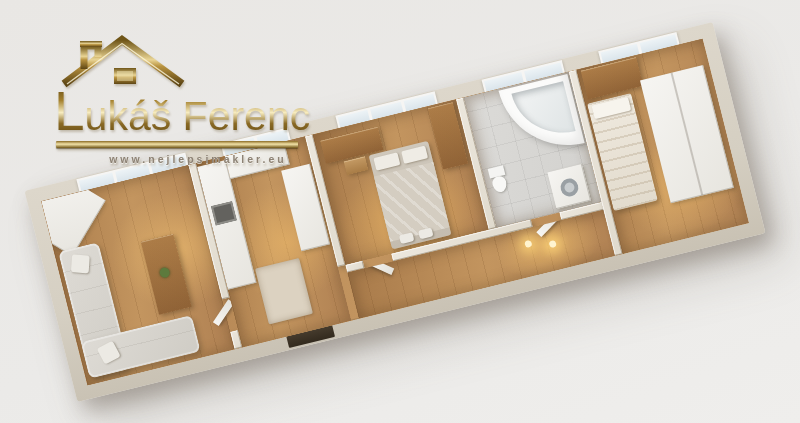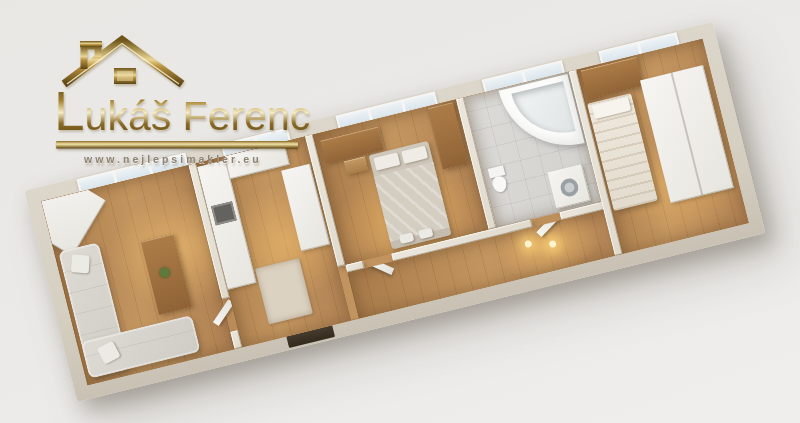--- a/index.html
+++ b/index.html
@@ -64,21 +64,21 @@
     font-size:41px;font-weight:400;letter-spacing:0px;line-height:1;
     background:linear-gradient(180deg,#5e4614 0%,#a5822f 30%,#f7ecc0 52%,#8a6a24 72%,#5e4614 100%);
     -webkit-background-clip:text;background-clip:text;
     -webkit-text-fill-color:transparent;color:transparent;
   }
   .brand .bigL{font-size:55px;}
   .goldbar{margin-top:2px;margin-left:6px;width:242px;height:7px;border-radius:1px;
     background:linear-gradient(180deg,#8a6a24 0%,#f3e3a8 45%,#6f5517 100%);
     box-shadow:0 1px 1px rgba(60,45,10,.5);}
   .siteurl{margin-top:5px;margin-left:34px;font-size:10.5px;font-weight:bold;
-    letter-spacing:3px;color:#8d8274;text-shadow:0 1px 0 rgba(255,255,255,.65);white-space:nowrap;}
+    letter-spacing:3px;color:#8d8274;text-shadow:0 1px 0 rgba(255,255,255,.65);white-space:nowrap;text-align:center;}
 </style>
 </head>
 <body>
 
 <div class="stage">
 
   <div class="plan">
 
     <div class="window" style="left:54px;width:110px;">
       <div class="pane"></div>

